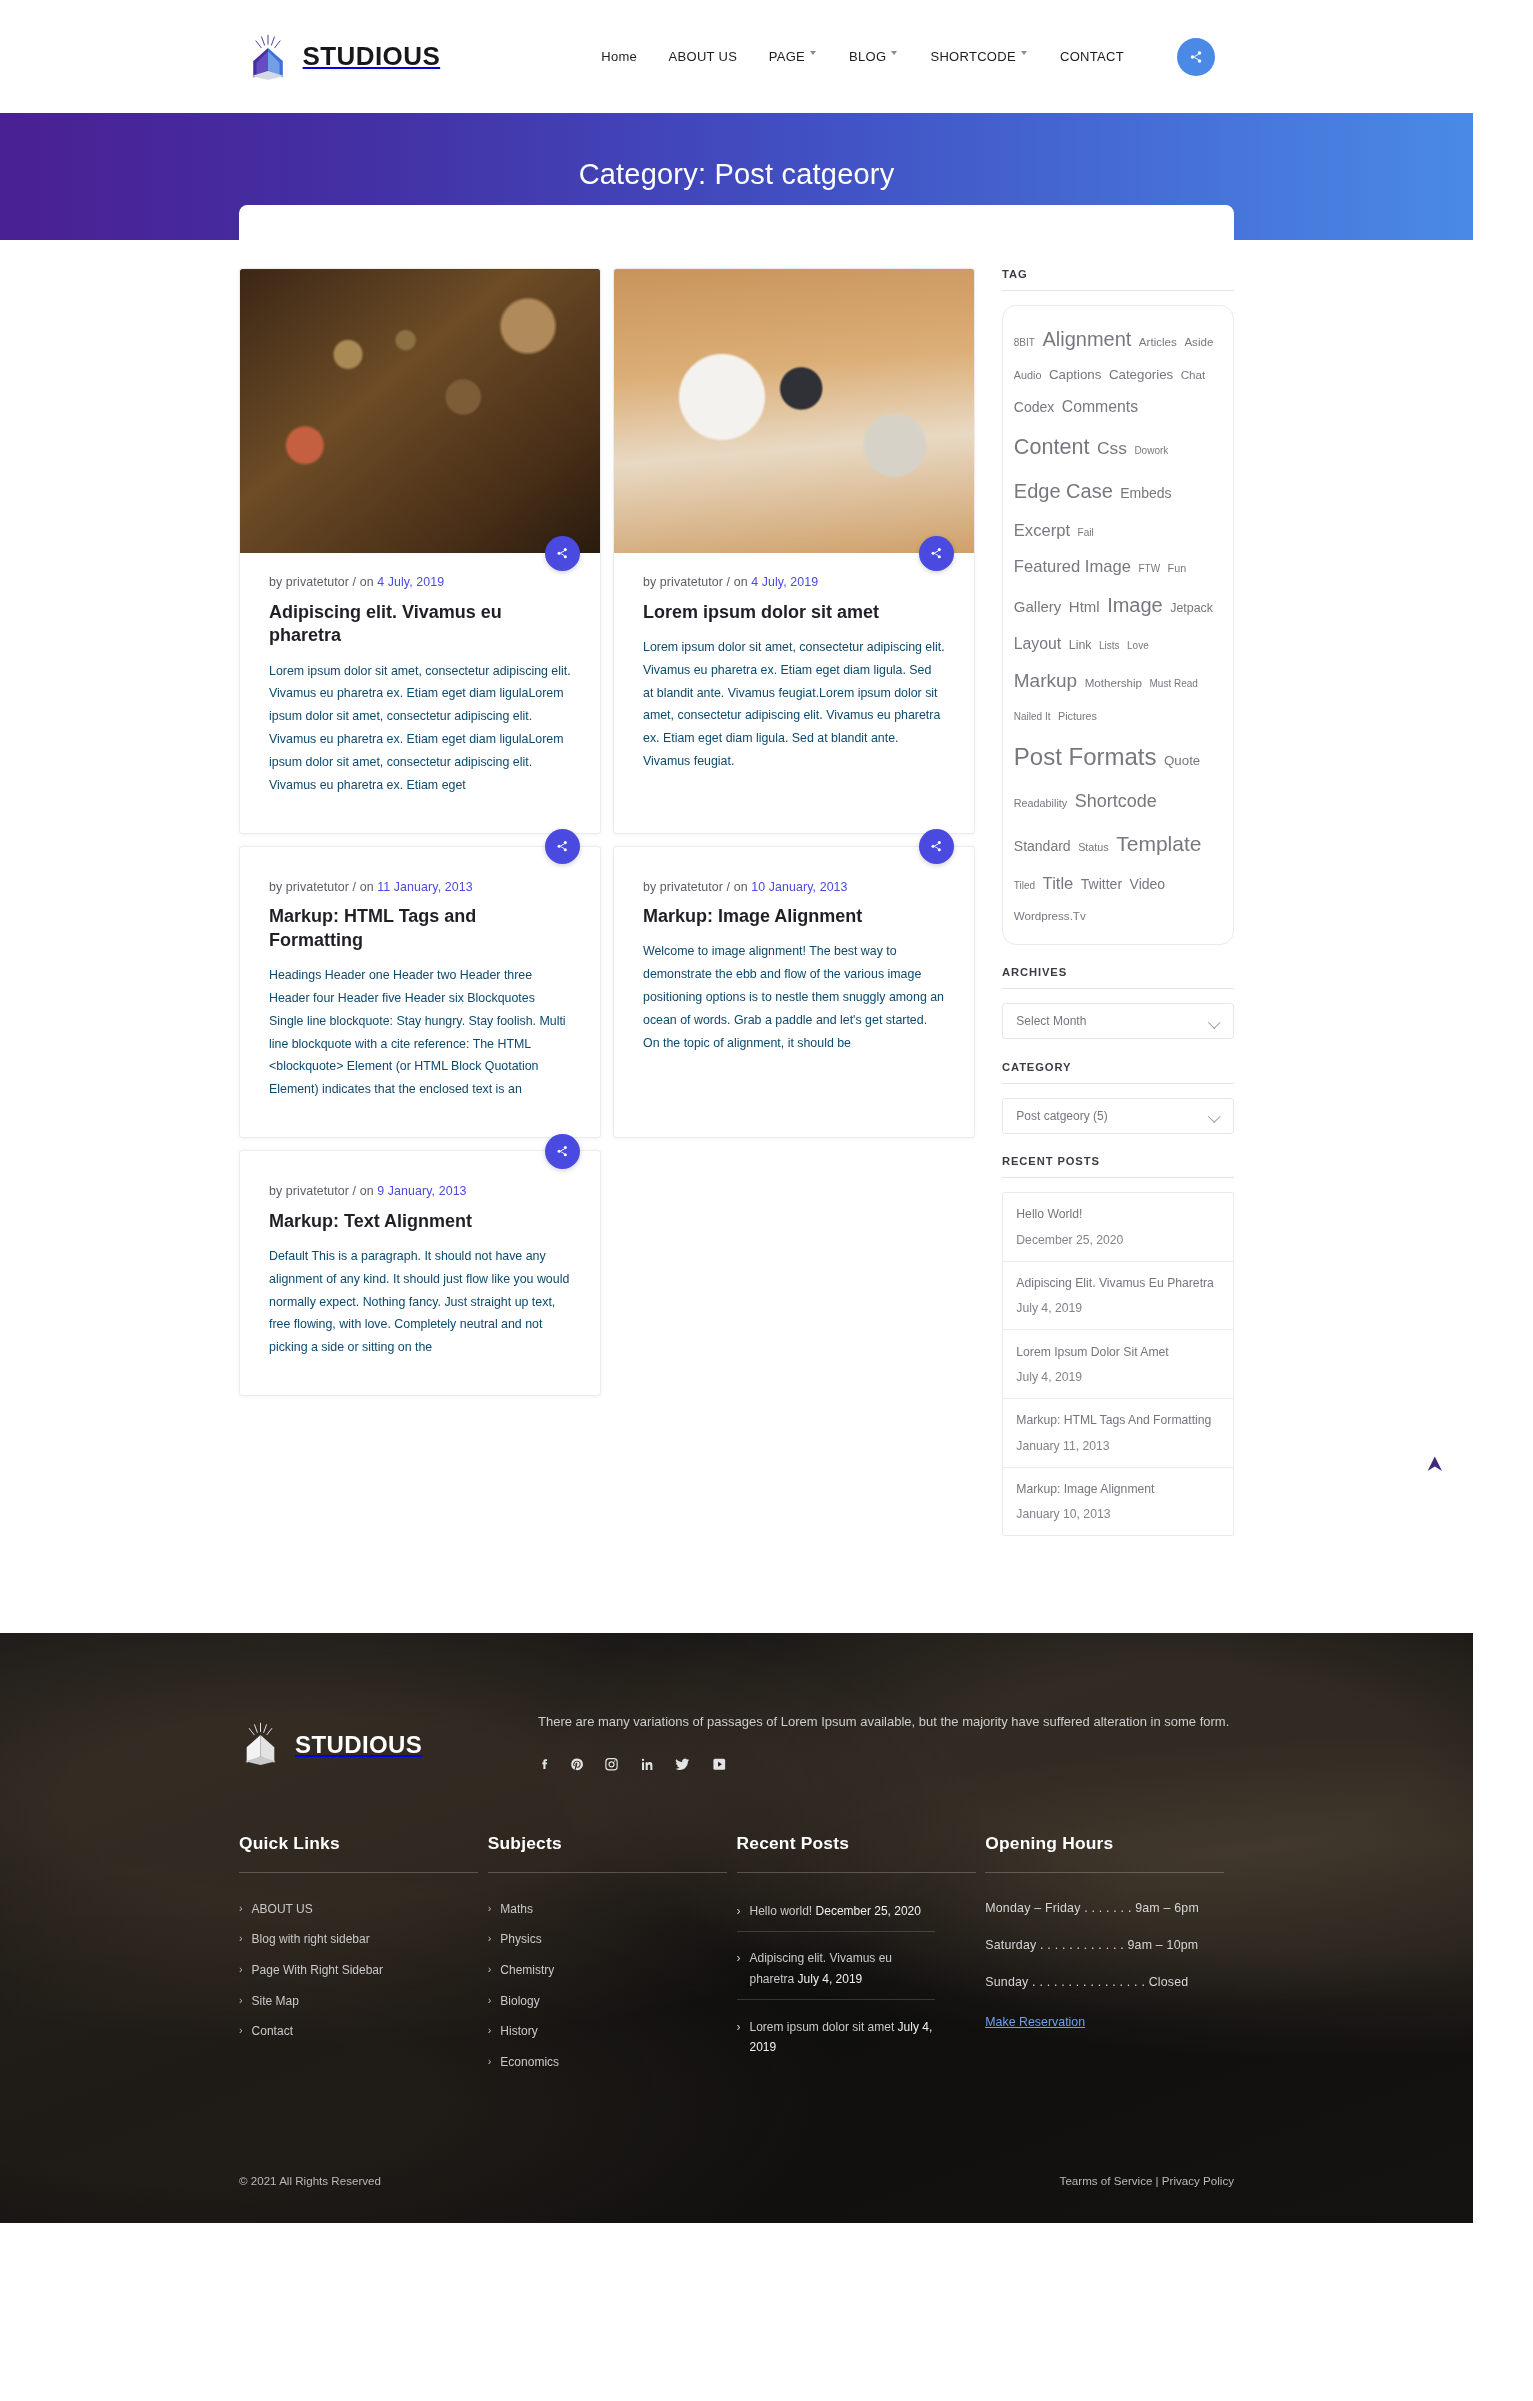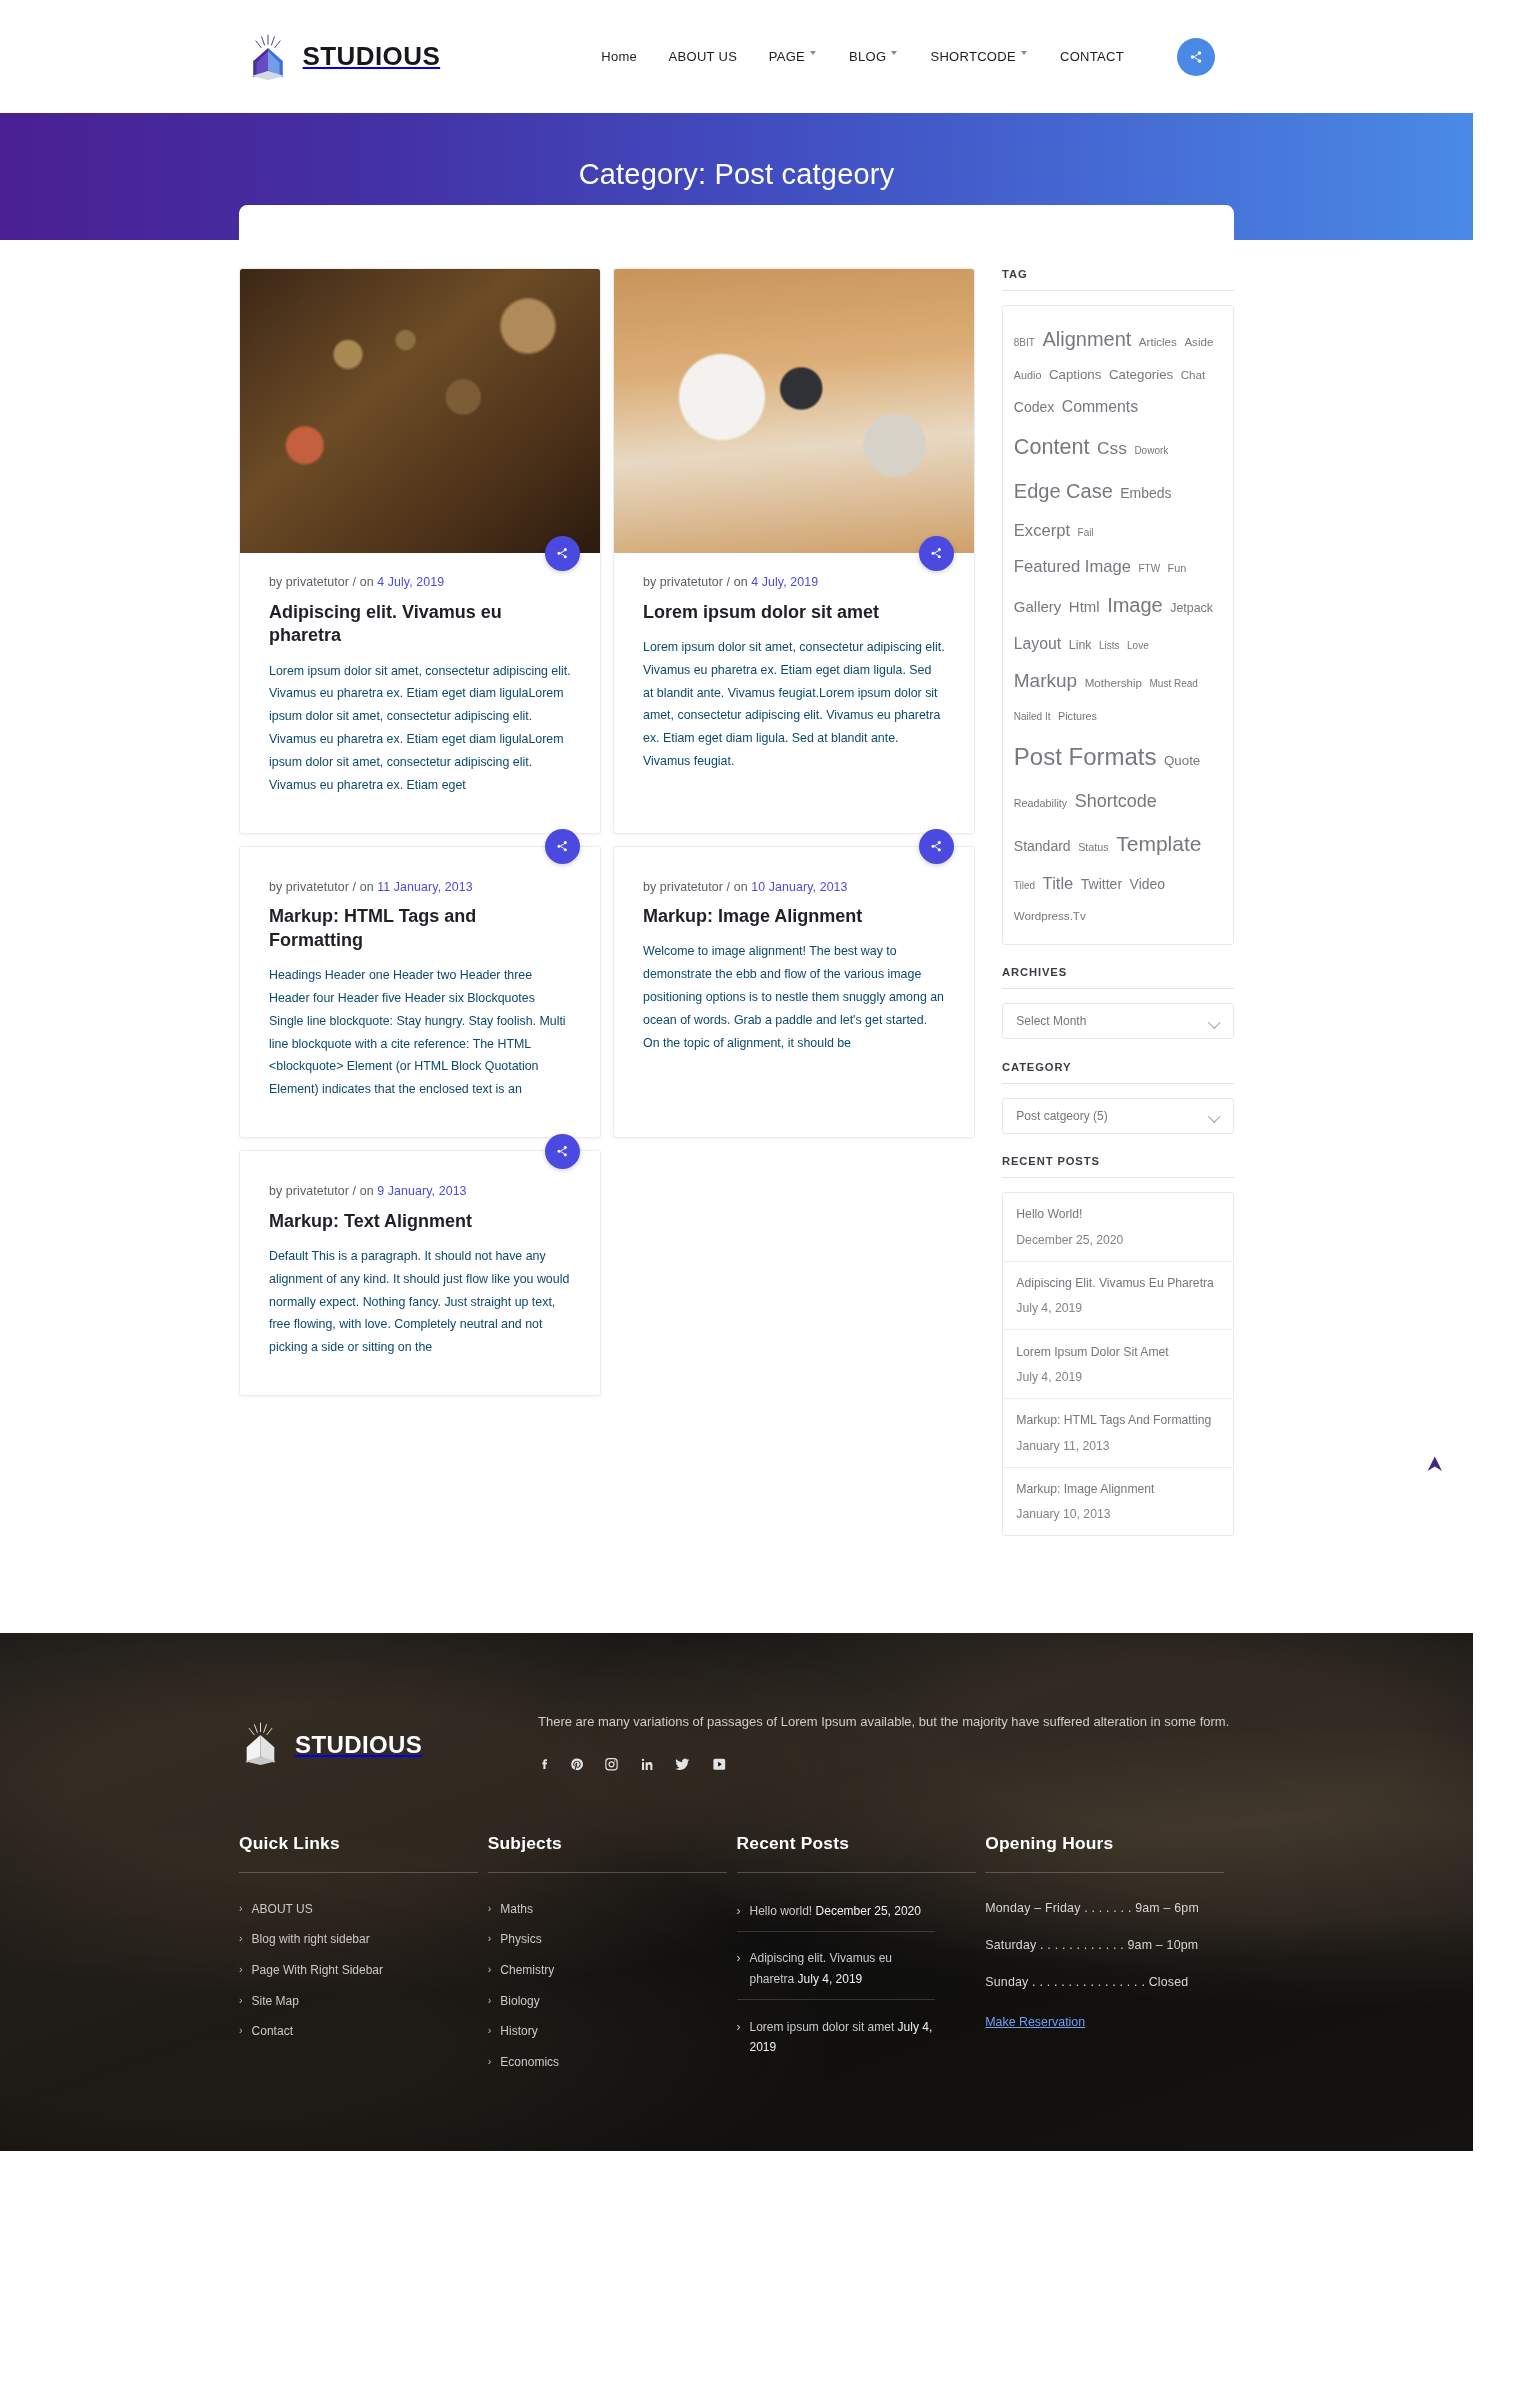--- a/index.html
+++ b/index.html
@@ -122,21 +122,21 @@
 
   
   .sidebar { width: 232px; flex: 0 0 232px; }
   .widget { margin-bottom: 21.6px; }
   .widget-title {
     font-size: 11.2px; font-weight: 700; letter-spacing: 0.9px;
     color: #3b3b43; padding-bottom: 10px; margin-bottom: 0;
   }
   .widget-rule { height: 0.8px; background: #e4e4e4; margin-bottom: 14px; }
   .tagcloud {
-    border: 0.8px solid #eaeaea; border-radius: 3px;
+    border: 0.8px solid #eaeaea; border-radius: 14px;
     padding: 12.4px 10.8px 13.3px 10.8px; line-height: 2.15;
   }
   .tagcloud a {
     color: #77777f; text-decoration: none; margin-right: 7.5px;
     display: inline-block; white-space: nowrap;
   }
   .select-box {
     border: 0.8px solid #e6e6e6; border-radius: 3.3px; height: 36px;
     display: flex; align-items: center; justify-content: space-between;
     padding: 0 12.4px 0 13.3px; font-size: 12px; color: #76767e; cursor: pointer;
@@ -572,16 +572,20 @@
           <div class="fcol-rule"></div>
           <div class="hours-row">Monday – Friday . . . . . . . 9am – 6pm</div>
           <div class="hours-row">Saturday . . . . . . . . . . . . 9am – 10pm</div>
           <div class="hours-row">Sunday . . . . . . . . . . . . . . . . Closed</div>
           <a class="reserve" href="#">Make Reservation</a>
         </div>
 
       </div>
     </div>
 
+    <div class="footer-bottom">
+      <span>© 2021 All Rights Reserved</span>
+      <a href="#">Tearms of Service | Privacy Policy</a>
+    </div>
   </footer>
 
 </div>
 
 
 </body></html>

